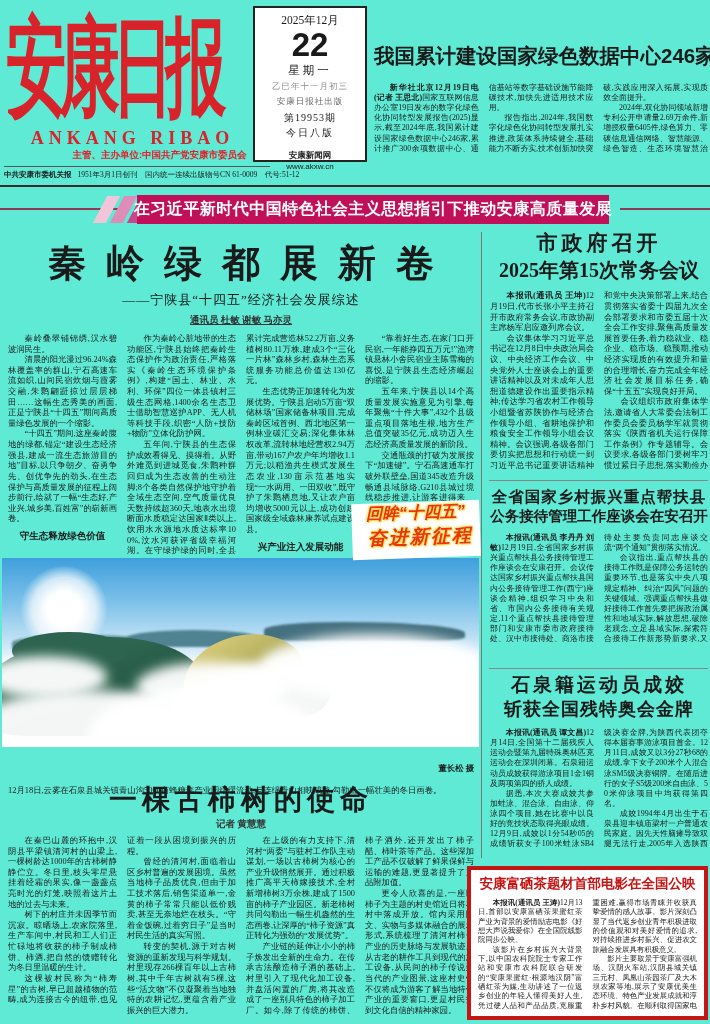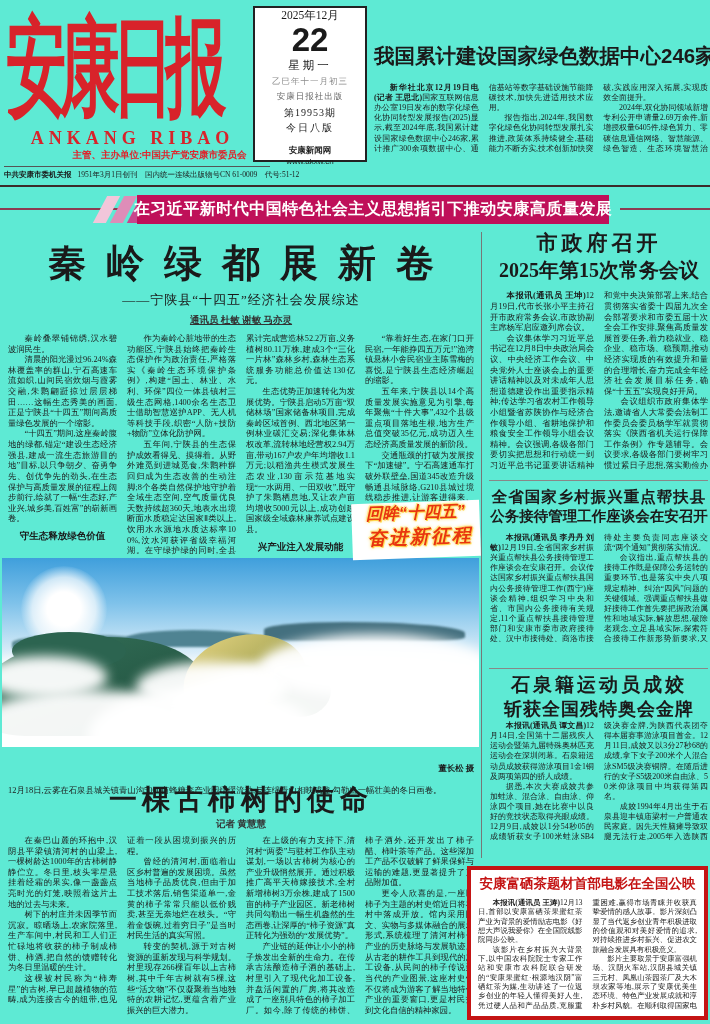--- a/index.html
+++ b/index.html
@@ -11,21 +11,21 @@
          transform:scaleX(.72) scaleY(1.28);transform-origin:left top;font-family:"Liberation Serif",serif;}
   .latin{position:absolute;left:10px;top:128px;width:245px;text-align:center;color:#d8232a;
          font-weight:bold;font-size:18px;letter-spacing:5px;font-family:"Liberation Serif",serif;}
   .tagline{position:absolute;left:0;top:149px;width:255px;text-align:center;color:#e0222a;
            font-weight:bold;font-size:9.5px;font-family:"Liberation Sans",sans-serif;padding-left:32px;}
   .pubinfo{position:absolute;left:4px;top:166px;width:266px;font-size:7.5px;white-space:nowrap;
            border-top:1px solid #555;padding-top:3px;}
   .pubinfo b{margin-right:6px;}
   .date-box{position:absolute;left:253px;top:6px;width:114px;height:156px;border:2px solid #222;
             box-sizing:border-box;text-align:center;background:#fff;}
-  .db-month{font-size:11.5px;}
+  .db-month{font-size:11.5px;margin-top:5px;}
   .db-day{font-size:33px;font-weight:bold;line-height:1.05;font-family:"Liberation Sans",sans-serif;}
   .db-week{font-size:11.5px;letter-spacing:3px;}
   .db-lunar{font-size:8.5px;color:#8d8d8d;margin-top:3px;letter-spacing:1px;}
   .db-pub{font-size:8.5px;color:#666;margin-top:3px;letter-spacing:1px;font-family:Liberation Serif, serif;}
   .db-issue{font-size:10px;margin-top:3px;letter-spacing:1px;}
   .db-pages{font-size:10px;margin-top:1px;letter-spacing:2px;}
   .db-site{font-size:8.5px;font-weight:bold;margin-top:10px;}
   .db-url{font-size:8px;font-family:"Liberation Sans",sans-serif;}
   .top-story{position:absolute;left:374px;top:42px;width:334px;}
   .top-story h2{margin:0;font-size:20.5px;white-space:nowrap;letter-spacing:0;
@@ -95,21 +95,21 @@
   .meeting .l1{font-size:21px;letter-spacing:4px;}
   .meeting .l2{font-size:20px;}
   .meeting .art-body{margin-top:8px;column-count:2;height:186px;}
   .forum{top:487px;}
   .forum .l1{font-size:15.5px;letter-spacing:1px;}
   .forum .l2{font-size:14.5px;letter-spacing:0;}
   .forum .art-body{margin-top:7px;column-count:2;height:126px;font-size:7.9px;}
   .athlete{top:673px;}
   .athlete .l1{font-size:19px;letter-spacing:3px;}
   .athlete .l2{font-size:18px;letter-spacing:1px;}
-  .athlete .art-body{column-count:2;height:128px;font-size:7.9px;}
+  .athlete .art-body{margin-top:7px;column-count:2;height:128px;font-size:7.9px;}
   
   .movie{position:absolute;left:467px;top:866px;width:241px;height:154px;border:4px solid #c41414;
          box-sizing:border-box;background:#fff;z-index:4;padding:5px 7px;}
   .movie-hd{color:#c41414;font-weight:900;font-size:13.5px;white-space:nowrap;text-align:center;
             font-family:"Liberation Sans",sans-serif;}
   .movie .art-body{margin-top:5px;column-count:2;height:112px;font-size:7.4px;line-height:1.26;}
   
   .art-body{column-gap:10px;font-size:8.3px;line-height:1.28;text-align:justify;
             word-break:break-all;overflow:hidden;}
   .art-body p{margin:0;text-indent:2em;}

